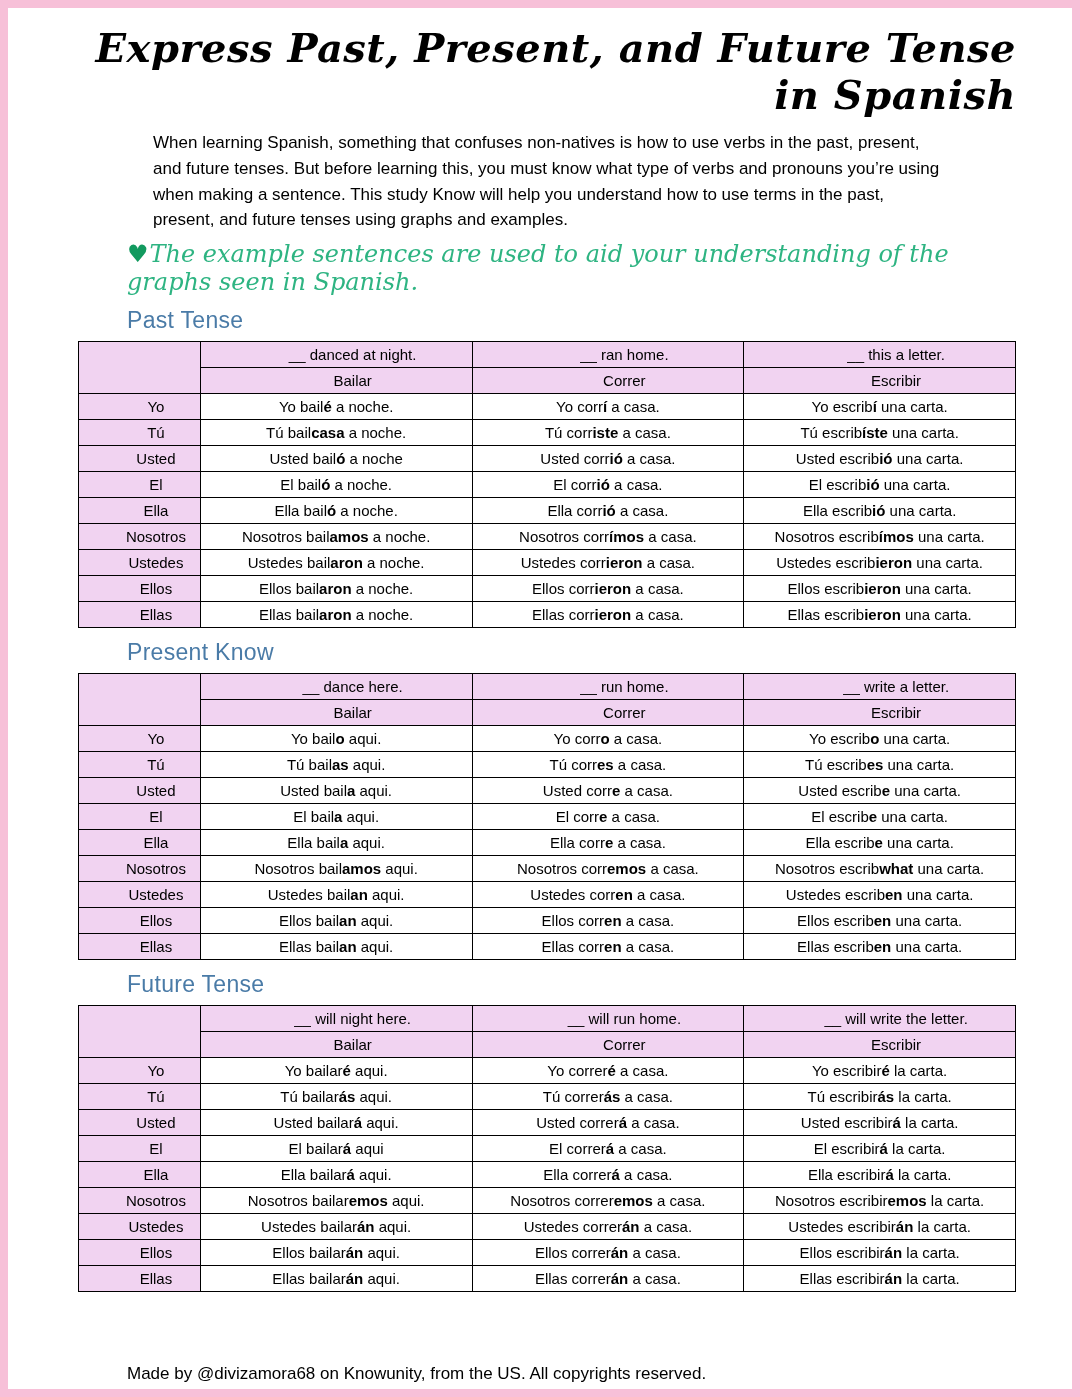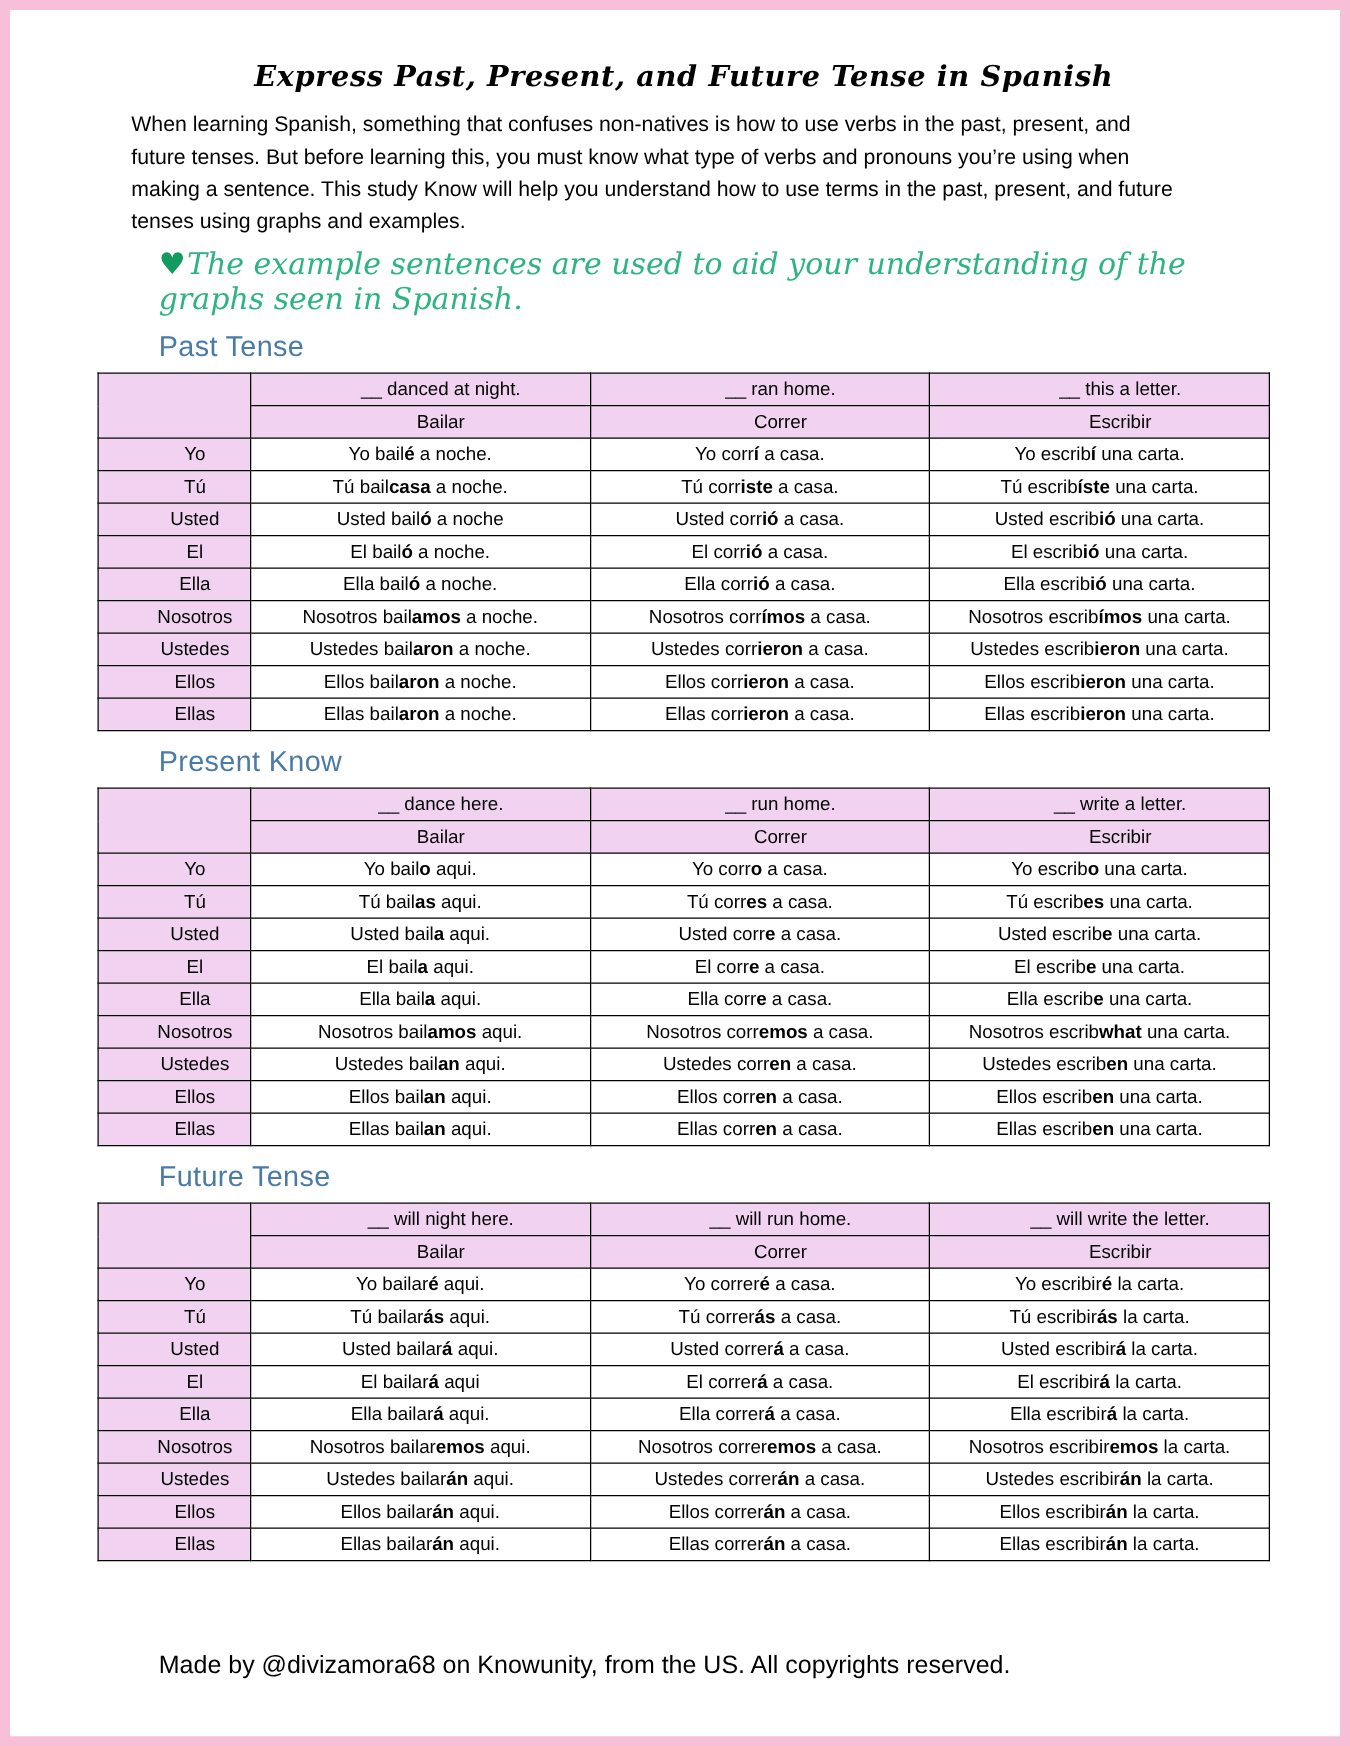--- a/index.html
+++ b/index.html
@@ -14,30 +14,30 @@
   body{
     height:1397px;
     background:#ffffff;
     border:8px solid var(--edge-pink);
     font-family:"Liberation Sans","DejaVu Sans",sans-serif;
     color:#000;
     overflow:hidden;
   }
   .content{padding:0 56px 0 70px;}
   .script-title{
-    margin-top:40px;
-    text-align:center;
+    margin-top:16px;
+    text-align:right;
     font-family:"DejaVu Serif",serif;
     font-style:italic;
     font-weight:600;
-    font-size:23px;
+    font-size:40px;
     letter-spacing:.5px;
   }
   .intro{
-    margin:12px 70px 0 27px;
+    margin:12px 70px 0 75px;
     font-size:17px;
     line-height:1.52;
   }
   .note{
     margin:7px 0 0 49px;
     font-size:24px;
     color:var(--note-green);
     font-family:"DejaVu Serif",serif;
     font-style:italic;
   }
@@ -61,21 +61,21 @@
     vertical-align:middle;
     font-size:15px;
     padding:1px 4px;
     overflow:hidden;
     white-space:nowrap;
   }
   table.tense-table td.hdr{background:var(--table-pink);padding-left:37px;}
   table.tense-table td.sentence b{font-weight:bold;}
   .footer{
     margin:72px 0 0 49px;
-    font-size:20px;
+    font-size:17px;
   }
 </style>
 </head>
 <body>
 
 <div class="content">
   <h1 class="script-title">Express Past, Present, and Future Tense in Spanish</h1>
   <p class="intro">When learning Spanish, something that confuses non-natives is how to use verbs in the past, present, and future tenses. But before learning this, you must know what type of verbs and pronouns you’re using when making a sentence. This study Know will help you understand how to use terms in the past, present, and future tenses using graphs and examples.</p>
   <p class="note"><span class="heart">♥</span><span>The example sentences are used to aid your understanding of the graphs seen in Spanish.</span></p>
   <div id="sections">

